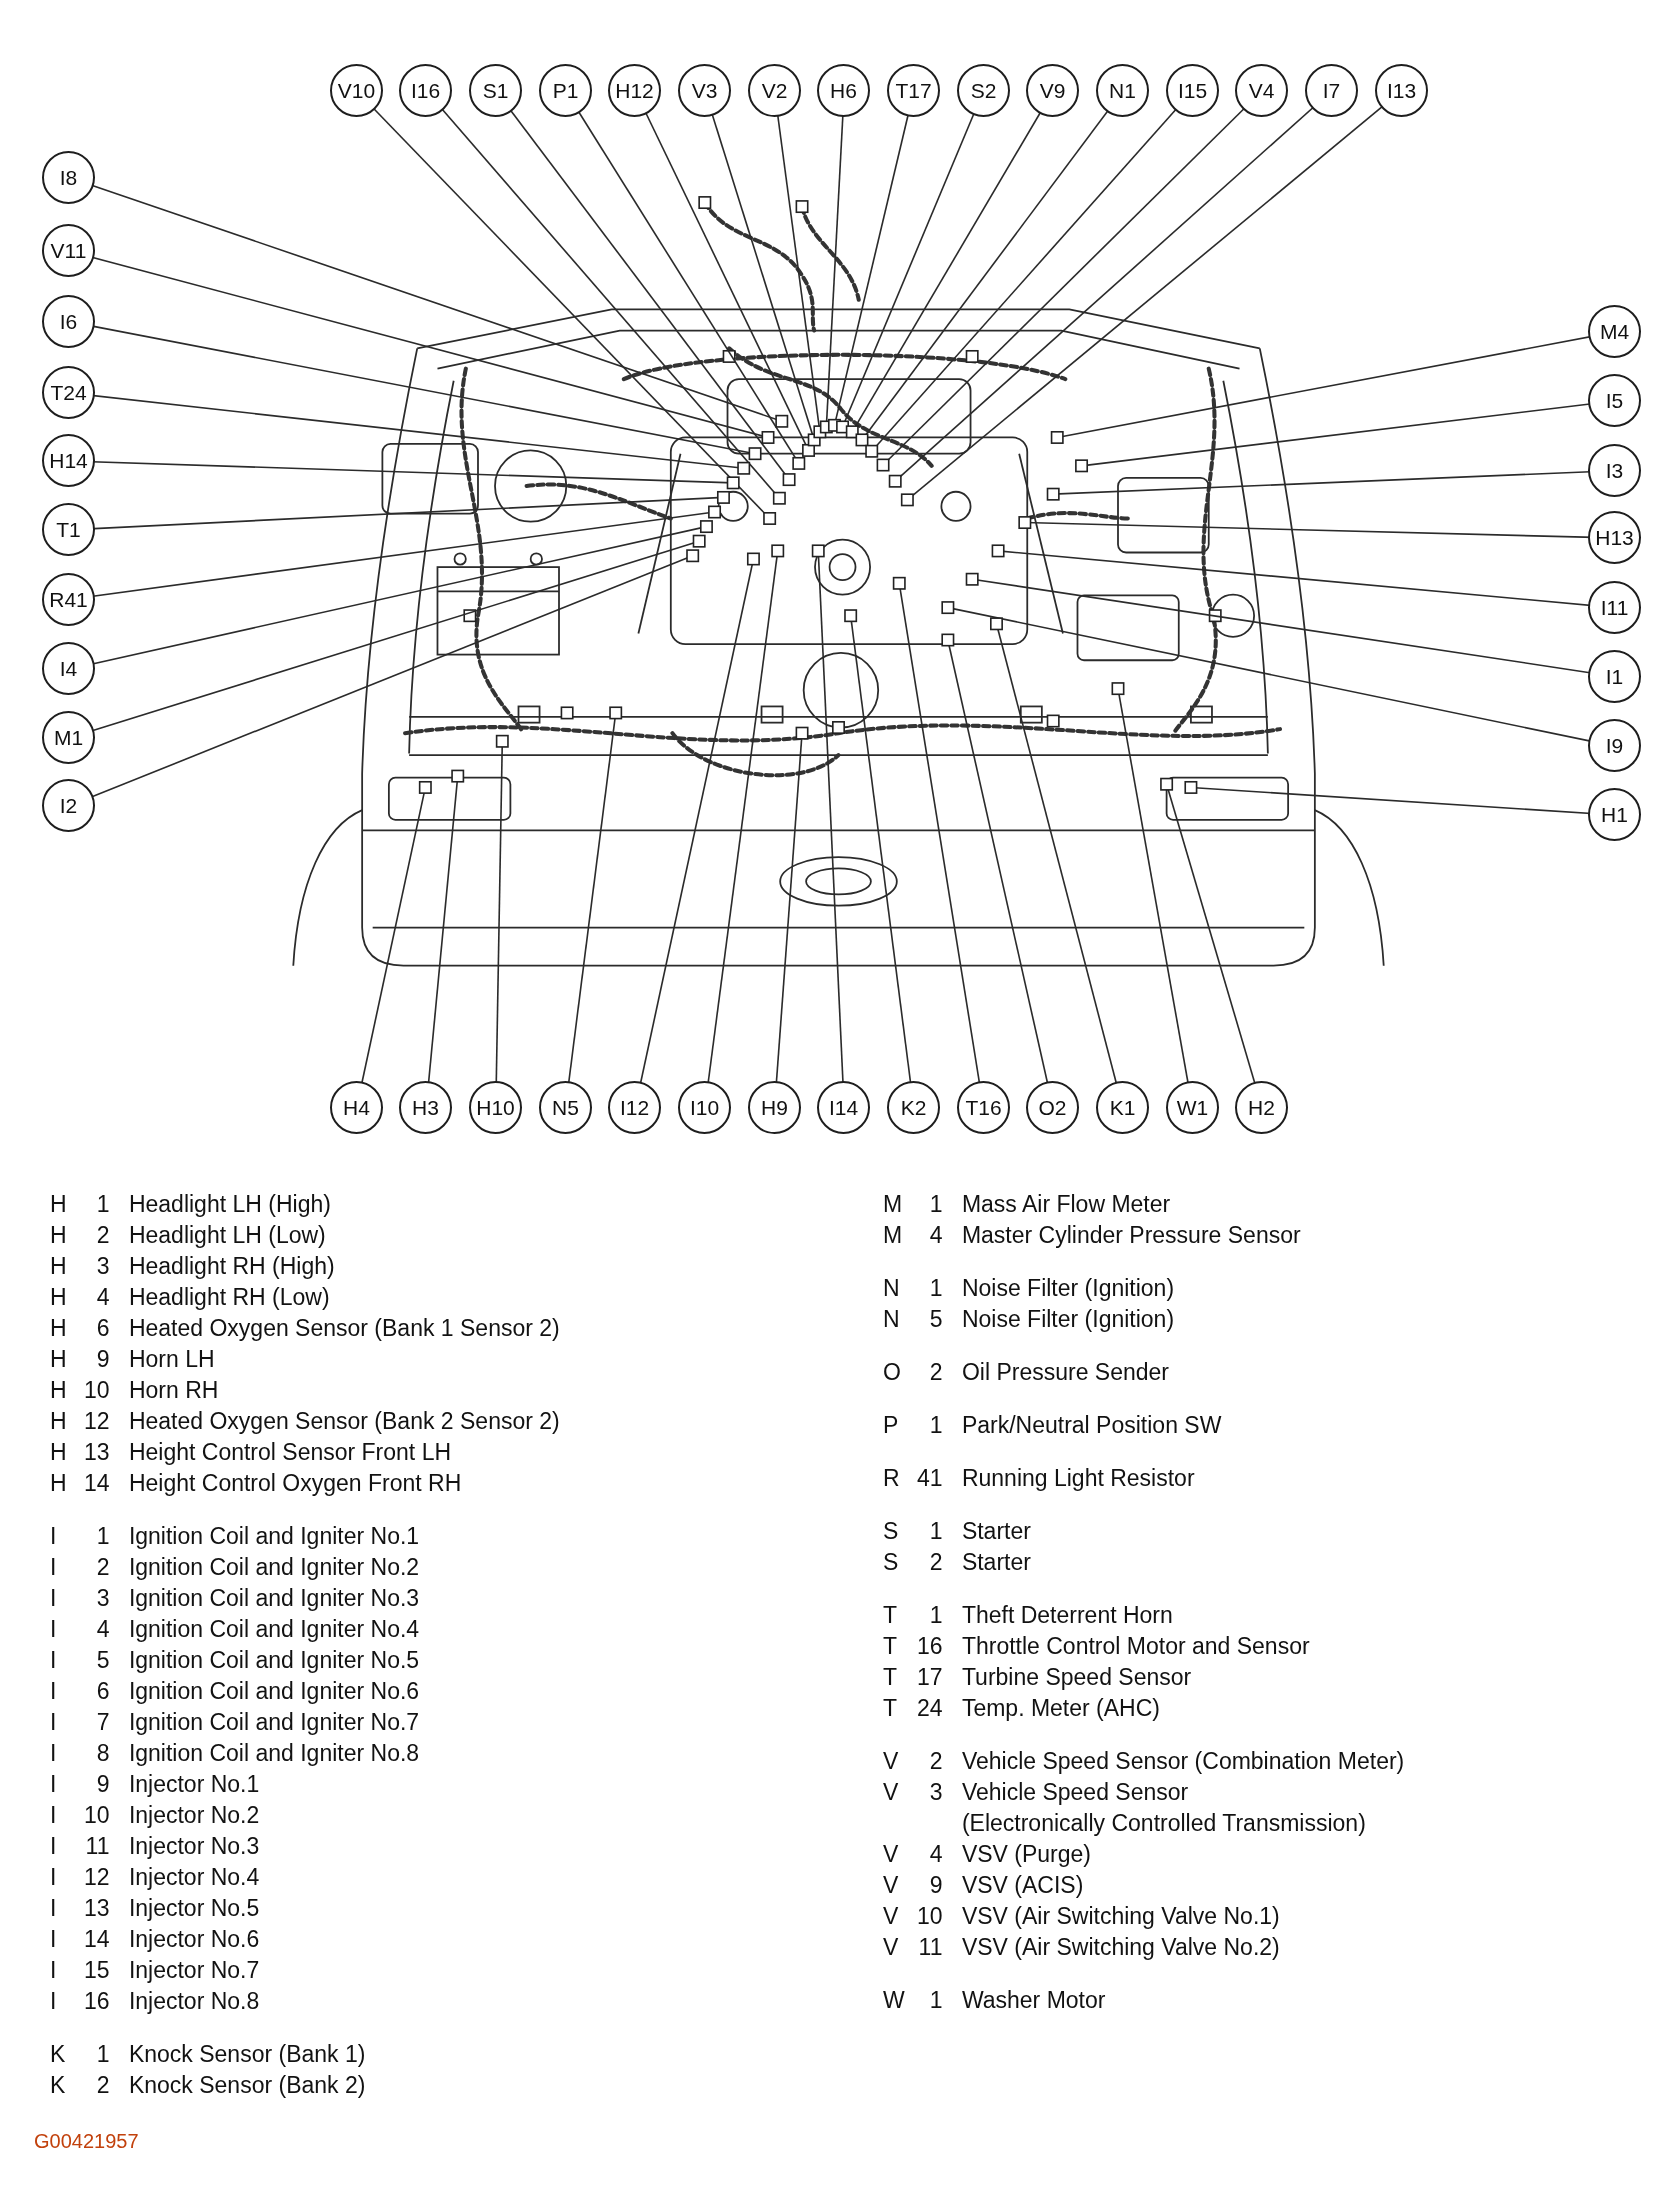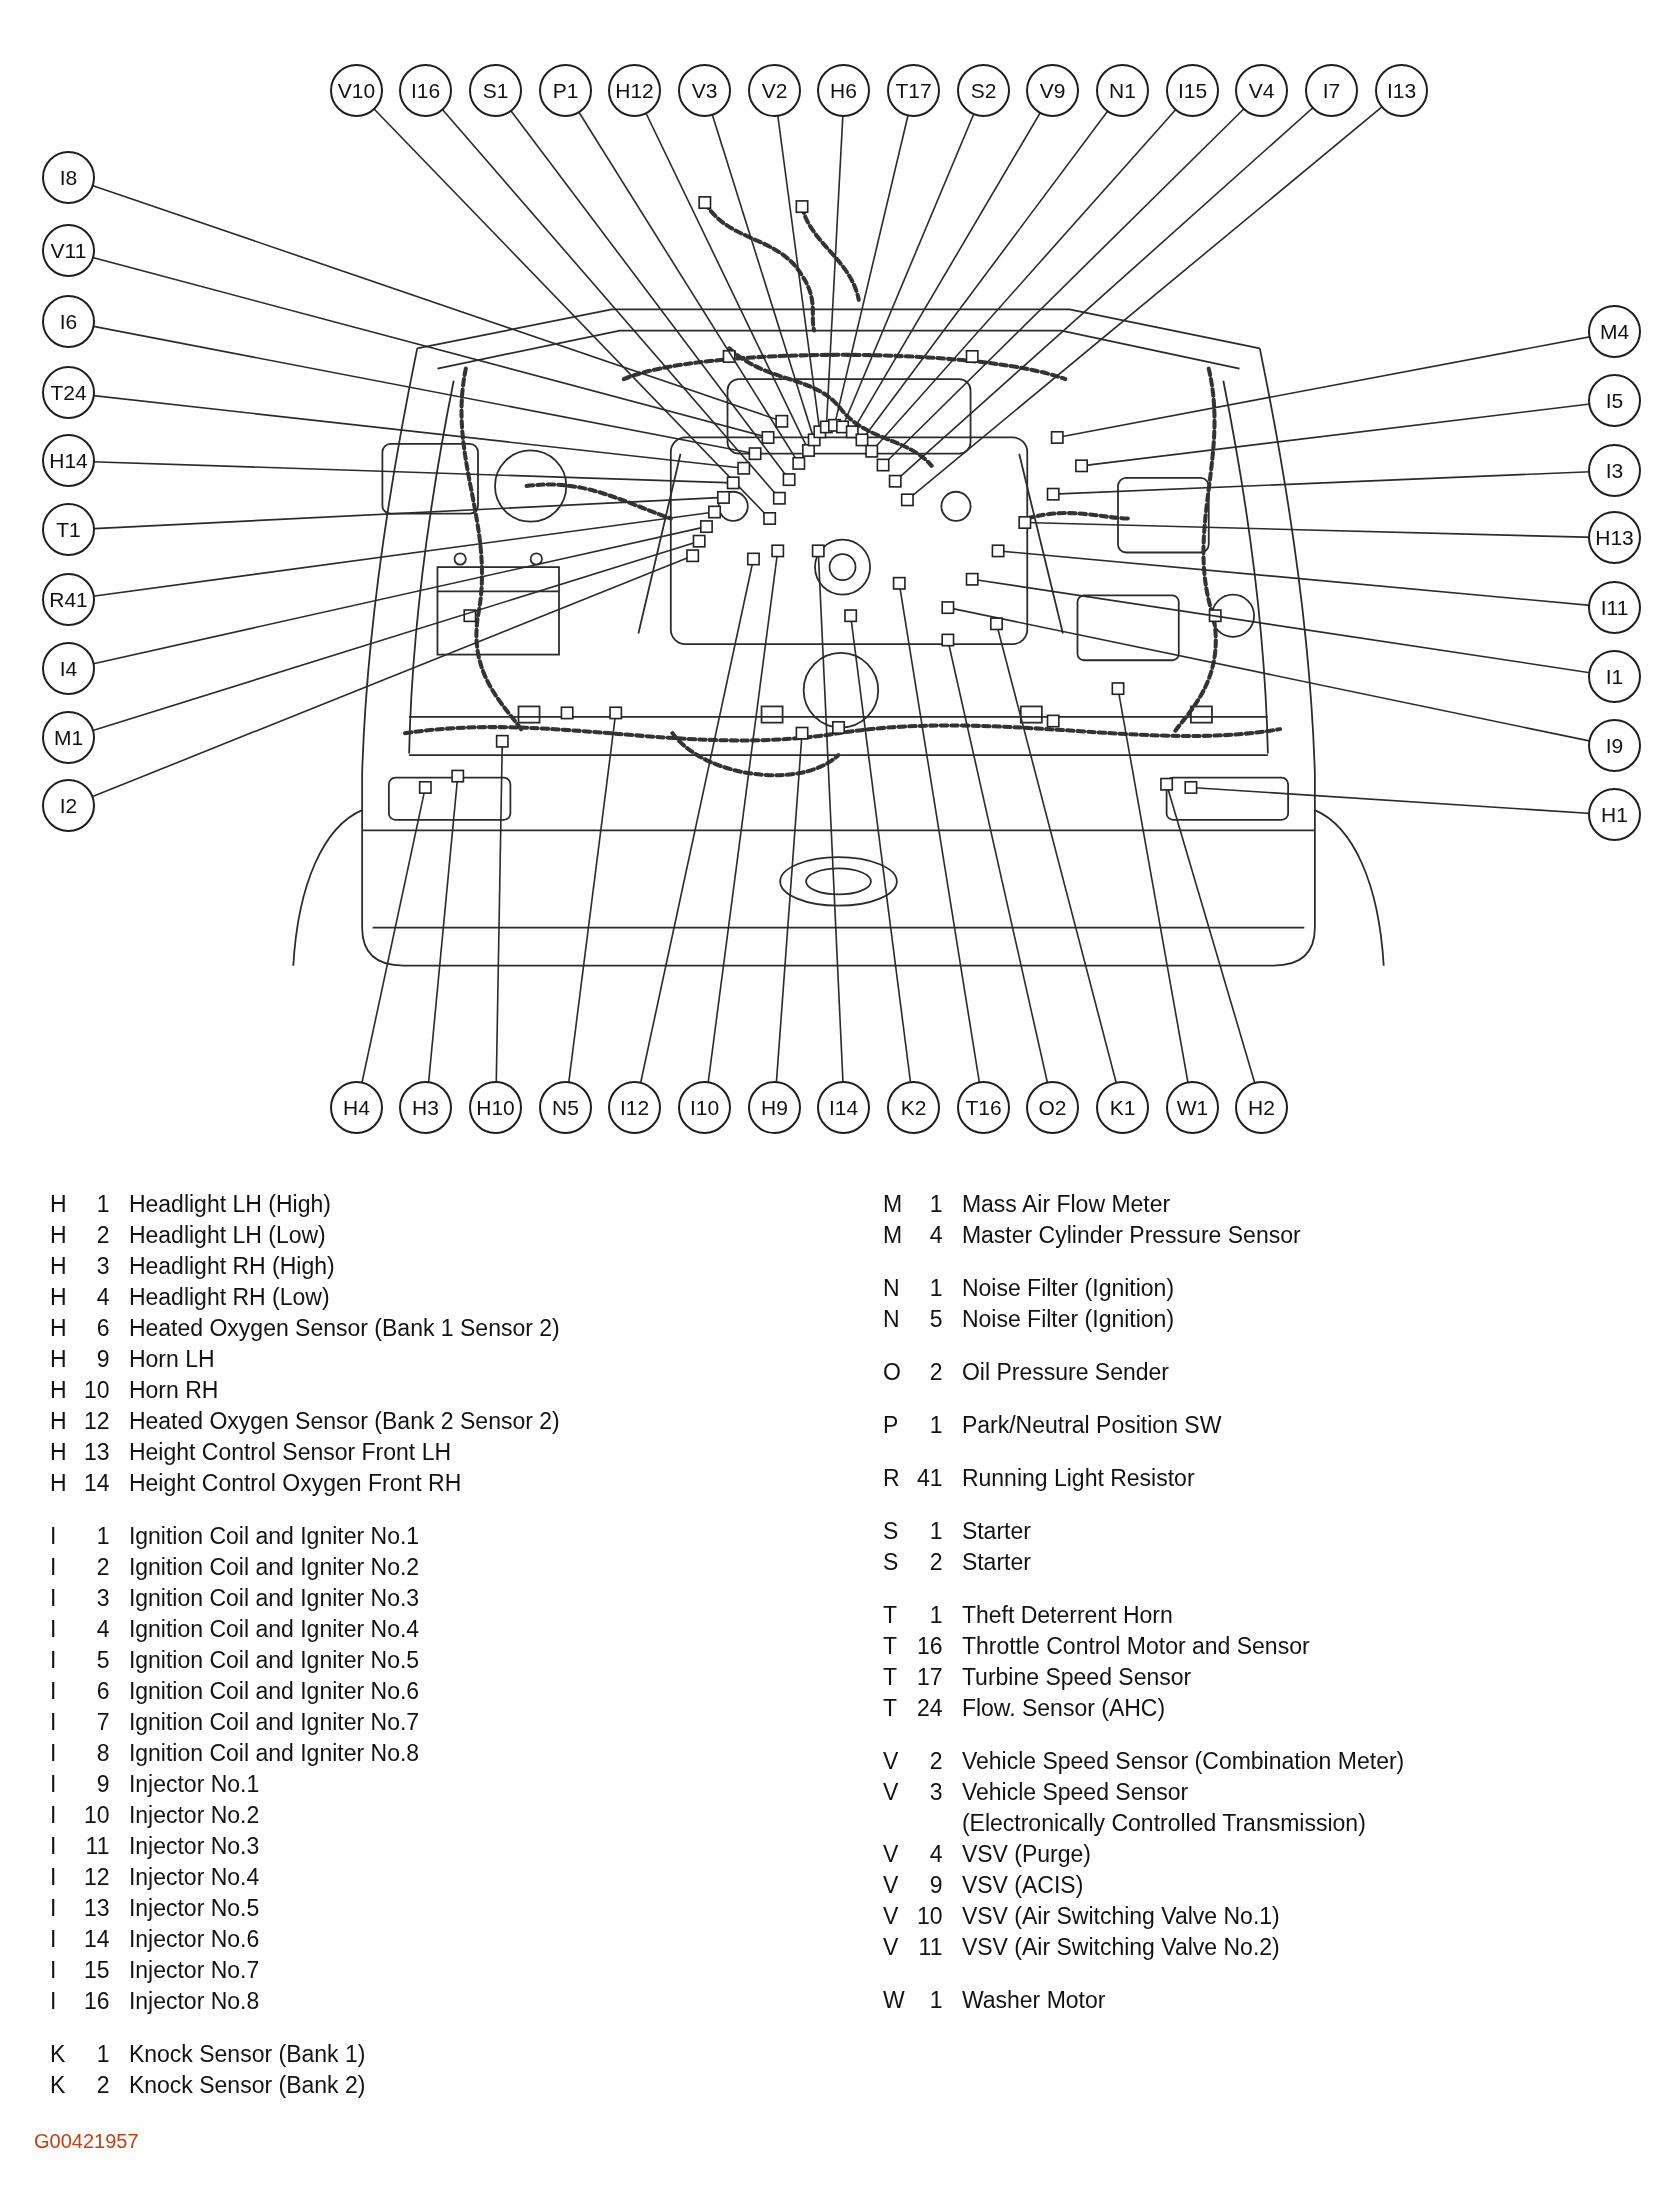--- a/index.html
+++ b/index.html
@@ -459,21 +459,21 @@
         <span class="legend-label">Throttle Control Motor and Sensor</span>
       </div>
       <div class="legend-row">
         <span class="code-letter">T</span>
         <span class="code-num">17</span>
         <span class="legend-label">Turbine Speed Sensor</span>
       </div>
       <div class="legend-row">
         <span class="code-letter">T</span>
         <span class="code-num">24</span>
-        <span class="legend-label">Flow. Sensor (AHC)</span>
+        <span class="legend-label">Temp. Meter (AHC)</span>
       </div>
       <div class="legend-spacer"></div>
       <div class="legend-row">
         <span class="code-letter">V</span>
         <span class="code-num">2</span>
         <span class="legend-label">Vehicle Speed Sensor (Combination Meter)</span>
       </div>
       <div class="legend-row">
         <span class="code-letter">V</span>
         <span class="code-num">3</span>

